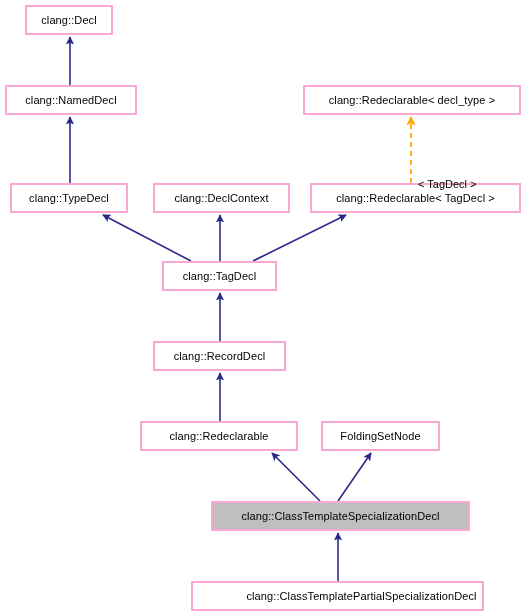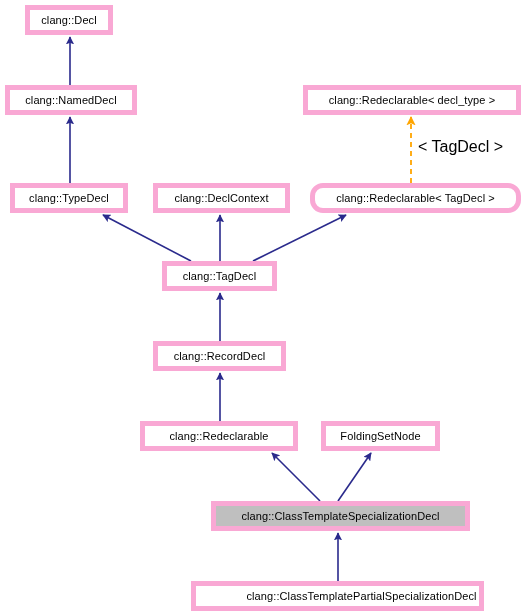--- a/index.html
+++ b/index.html
@@ -18,43 +18,44 @@
   #edge-layer {
     position: absolute;
     left: 0;
     top: 0;
     width: 529px;
     height: 616px;
   }
   .node {
     position: absolute;
     box-sizing: border-box;
-    border: 5px solid #f9a8d4;
+    border: 2px solid #f9a8d4;
     background: #ffffff;
     color: #000000;
     font-size: 11px;
     line-height: 1;
     display: flex;
     align-items: center;
     justify-content: center;
     white-space: nowrap;
     z-index: 2;
     letter-spacing: 0.1px;
   }
   .node.highlight {
     background: #bfbfbf;
   }
   .edge-label {
     position: absolute;
     font-family: "Liberation Sans", sans-serif;
-    font-size: 16px;
+    font-size: 11px;
     color: #000000;
     white-space: nowrap;
     z-index: 3;
     line-height: 1;
+    margin-top: 40px;
   }
 </style>
 </head>
 <body>
 
 <div id="diagram">
 
   <svg id="edge-layer" viewBox="0 0 529 616" width="529" height="616" xmlns="http://www.w3.org/2000/svg">
     <defs>
       <marker id="arrow-navy" viewBox="0 0 10 10" refX="9" refY="5" markerWidth="5.2" markerHeight="5.2" orient="auto-start-reverse">
@@ -87,21 +88,21 @@
 
     <line x1="338" y1="581" x2="338" y2="533" stroke="#2a2a8c" stroke-width="1.6" marker-end="url(#arrow-navy)"></line>
   </svg>
 
   <div id="node-layer">
       <div class="node" style="left: 25px; top: 5px; width: 88px; height: 30px;">clang::Decl</div>
       <div class="node" style="left: 5px; top: 85px; width: 132px; height: 30px; text-align: center;">clang::NamedDecl</div>
       <div class="node" style="left: 303px; top: 85px; width: 218px; height: 30px;">clang::Redeclarable&lt; decl_type &gt;</div>
       <div class="node" style="left: 10px; top: 183px; width: 118px; height: 30px;">clang::TypeDecl</div>
       <div class="node" style="left: 153px; top: 183px; width: 137px; height: 30px;">clang::DeclContext</div>
-      <div class="node" style="left: 310px; top: 183px; width: 211px; height: 30px; border-radius: 13px;">clang::Redeclarable&lt; TagDecl &gt;</div>
+      <div class="node" style="left: 310px; top: 183px; width: 211px; height: 30px;">clang::Redeclarable&lt; TagDecl &gt;</div>
       <div class="node" style="left: 162px; top: 261px; width: 115px; height: 30px;">clang::TagDecl</div>
       <div class="node" style="left: 153px; top: 341px; width: 133px; height: 30px;">clang::RecordDecl</div>
       <div class="node" style="left: 140px; top: 421px; width: 158px; height: 30px;">clang::Redeclarable</div>
       <div class="node" style="left: 321px; top: 421px; width: 119px; height: 30px;">FoldingSetNode</div>
       <div class="node highlight" style="left: 211px; top: 501px; width: 259px; height: 30px;">clang::ClassTemplateSpecializationDecl</div>
       <div class="node" style="left: 191px; top: 581px; width: 293px; height: 30px; padding-left: 48px;">clang::ClassTemplatePartialSpecializationDecl</div>
     </div>
   <div id="label-layer">
       <div class="edge-label" style="left: 418px; top: 139px;">&lt; TagDecl &gt;</div>
     </div>

